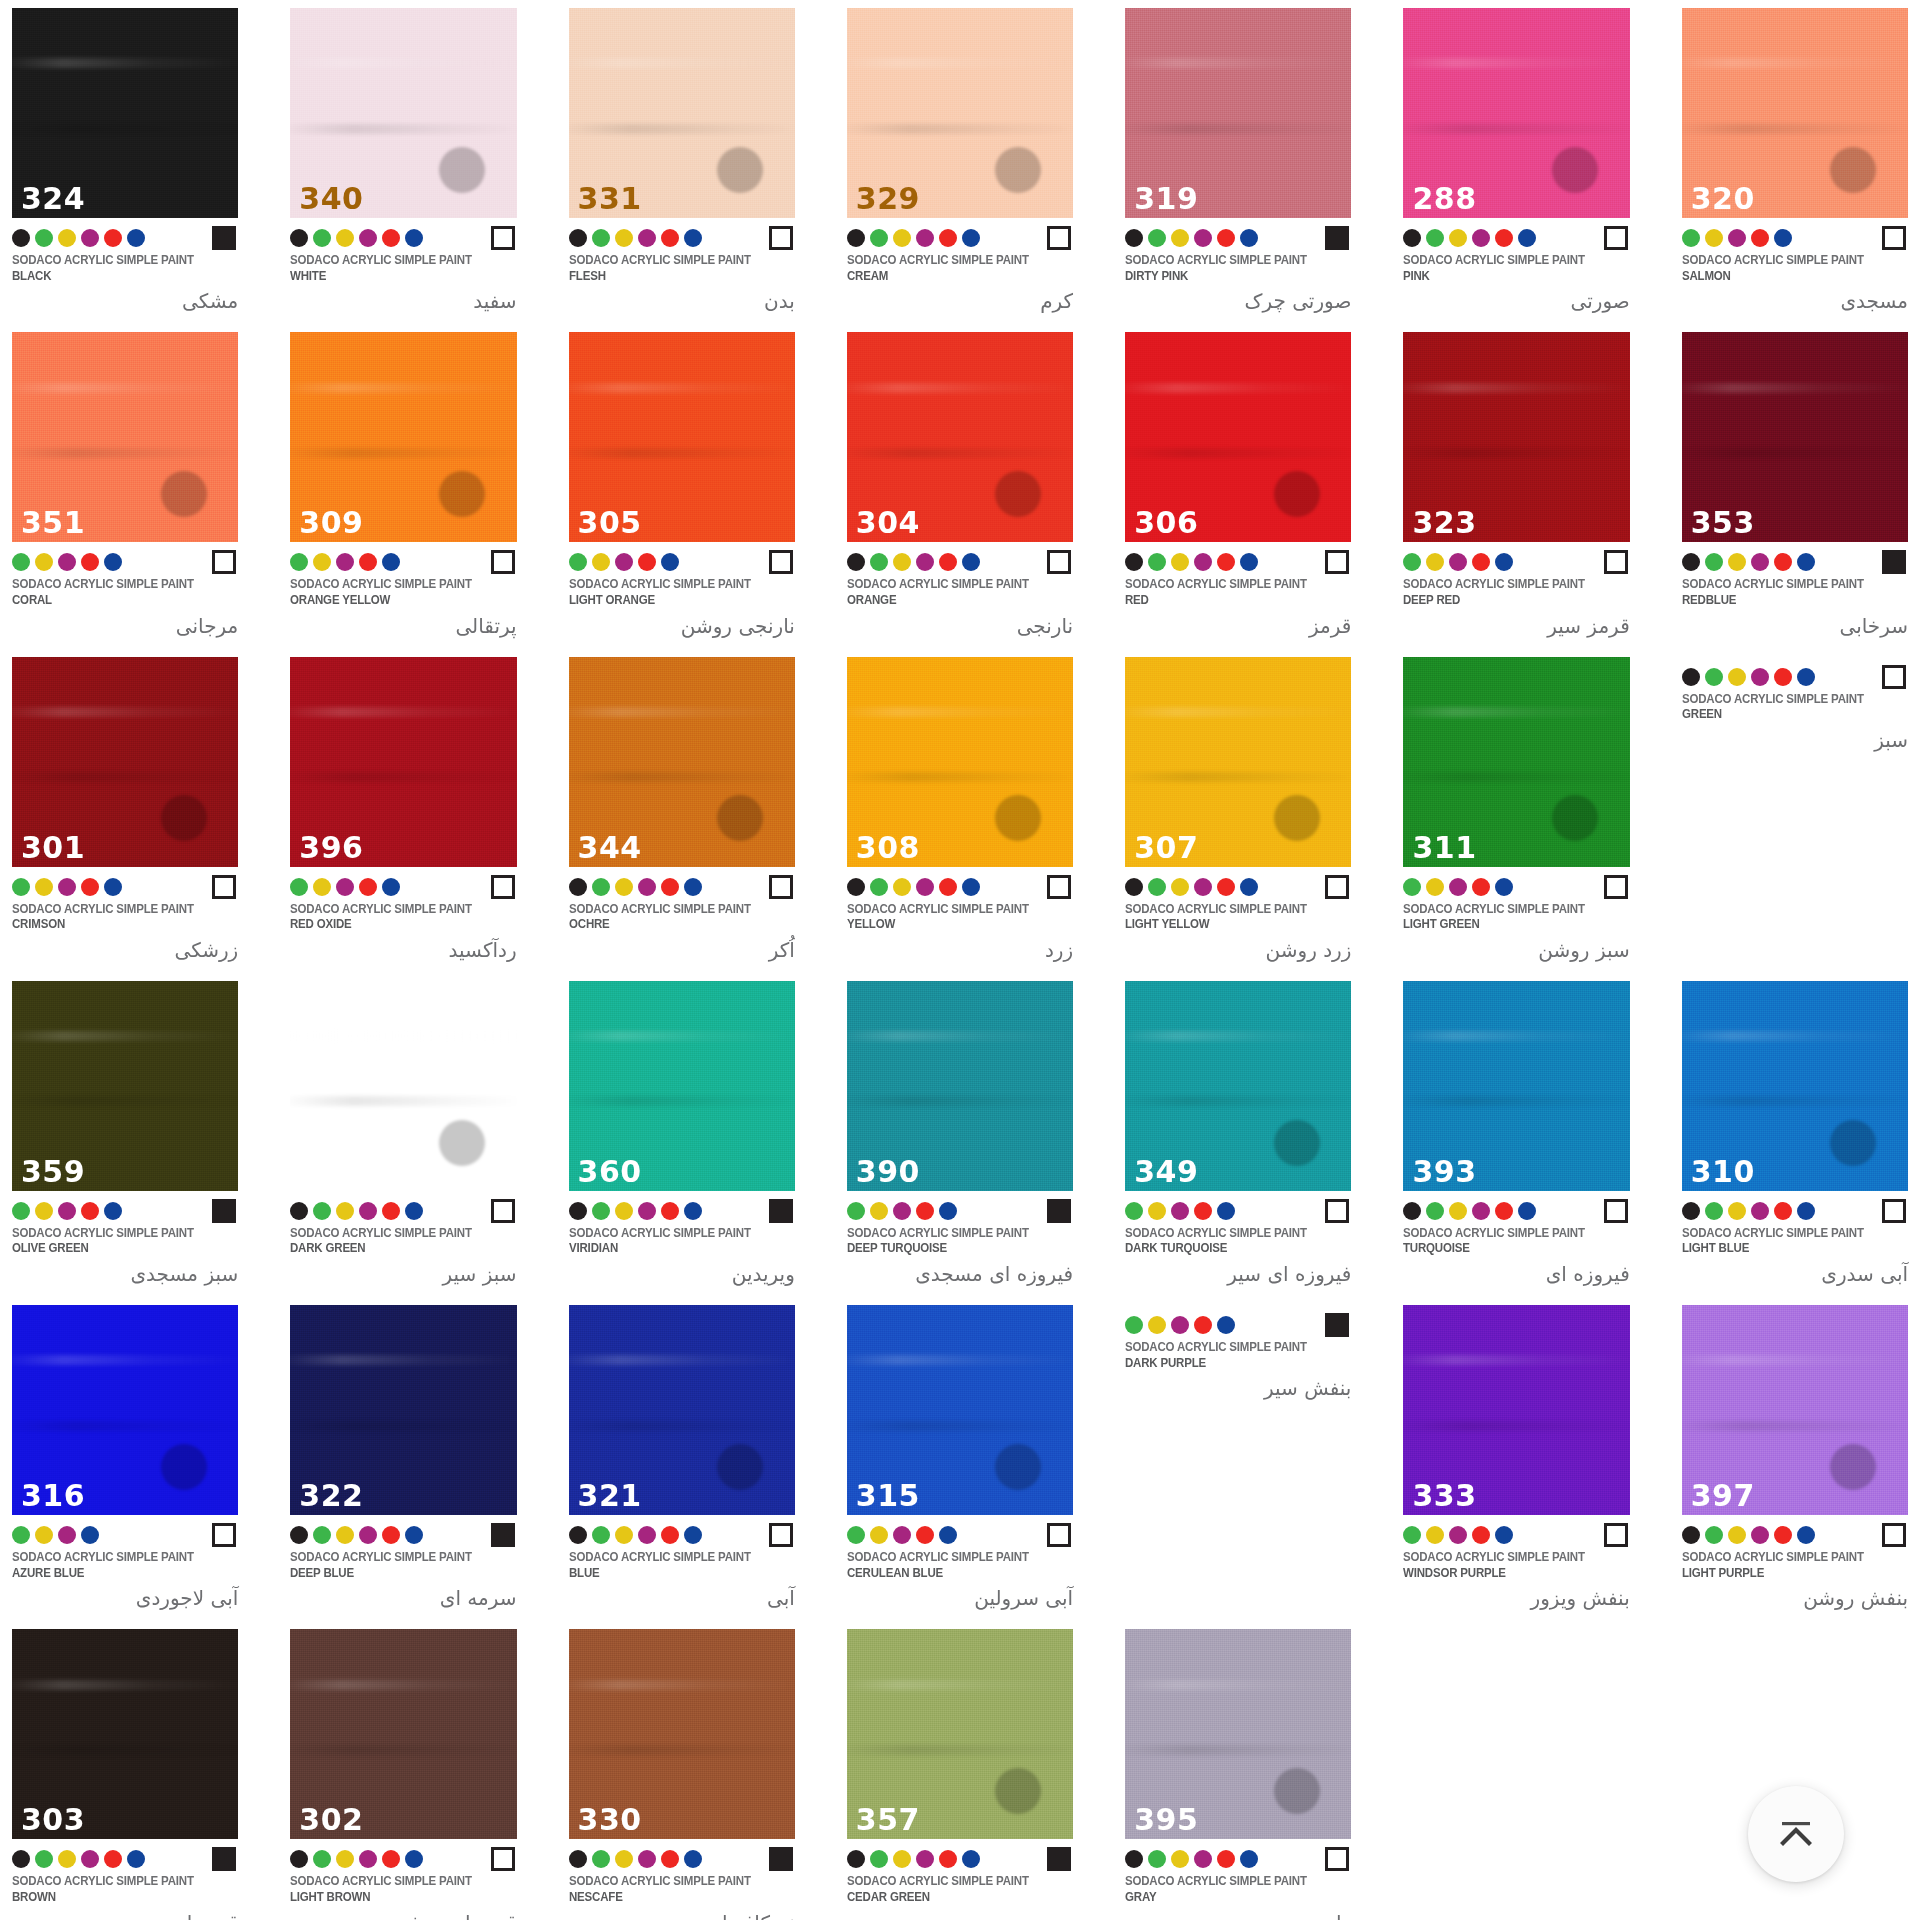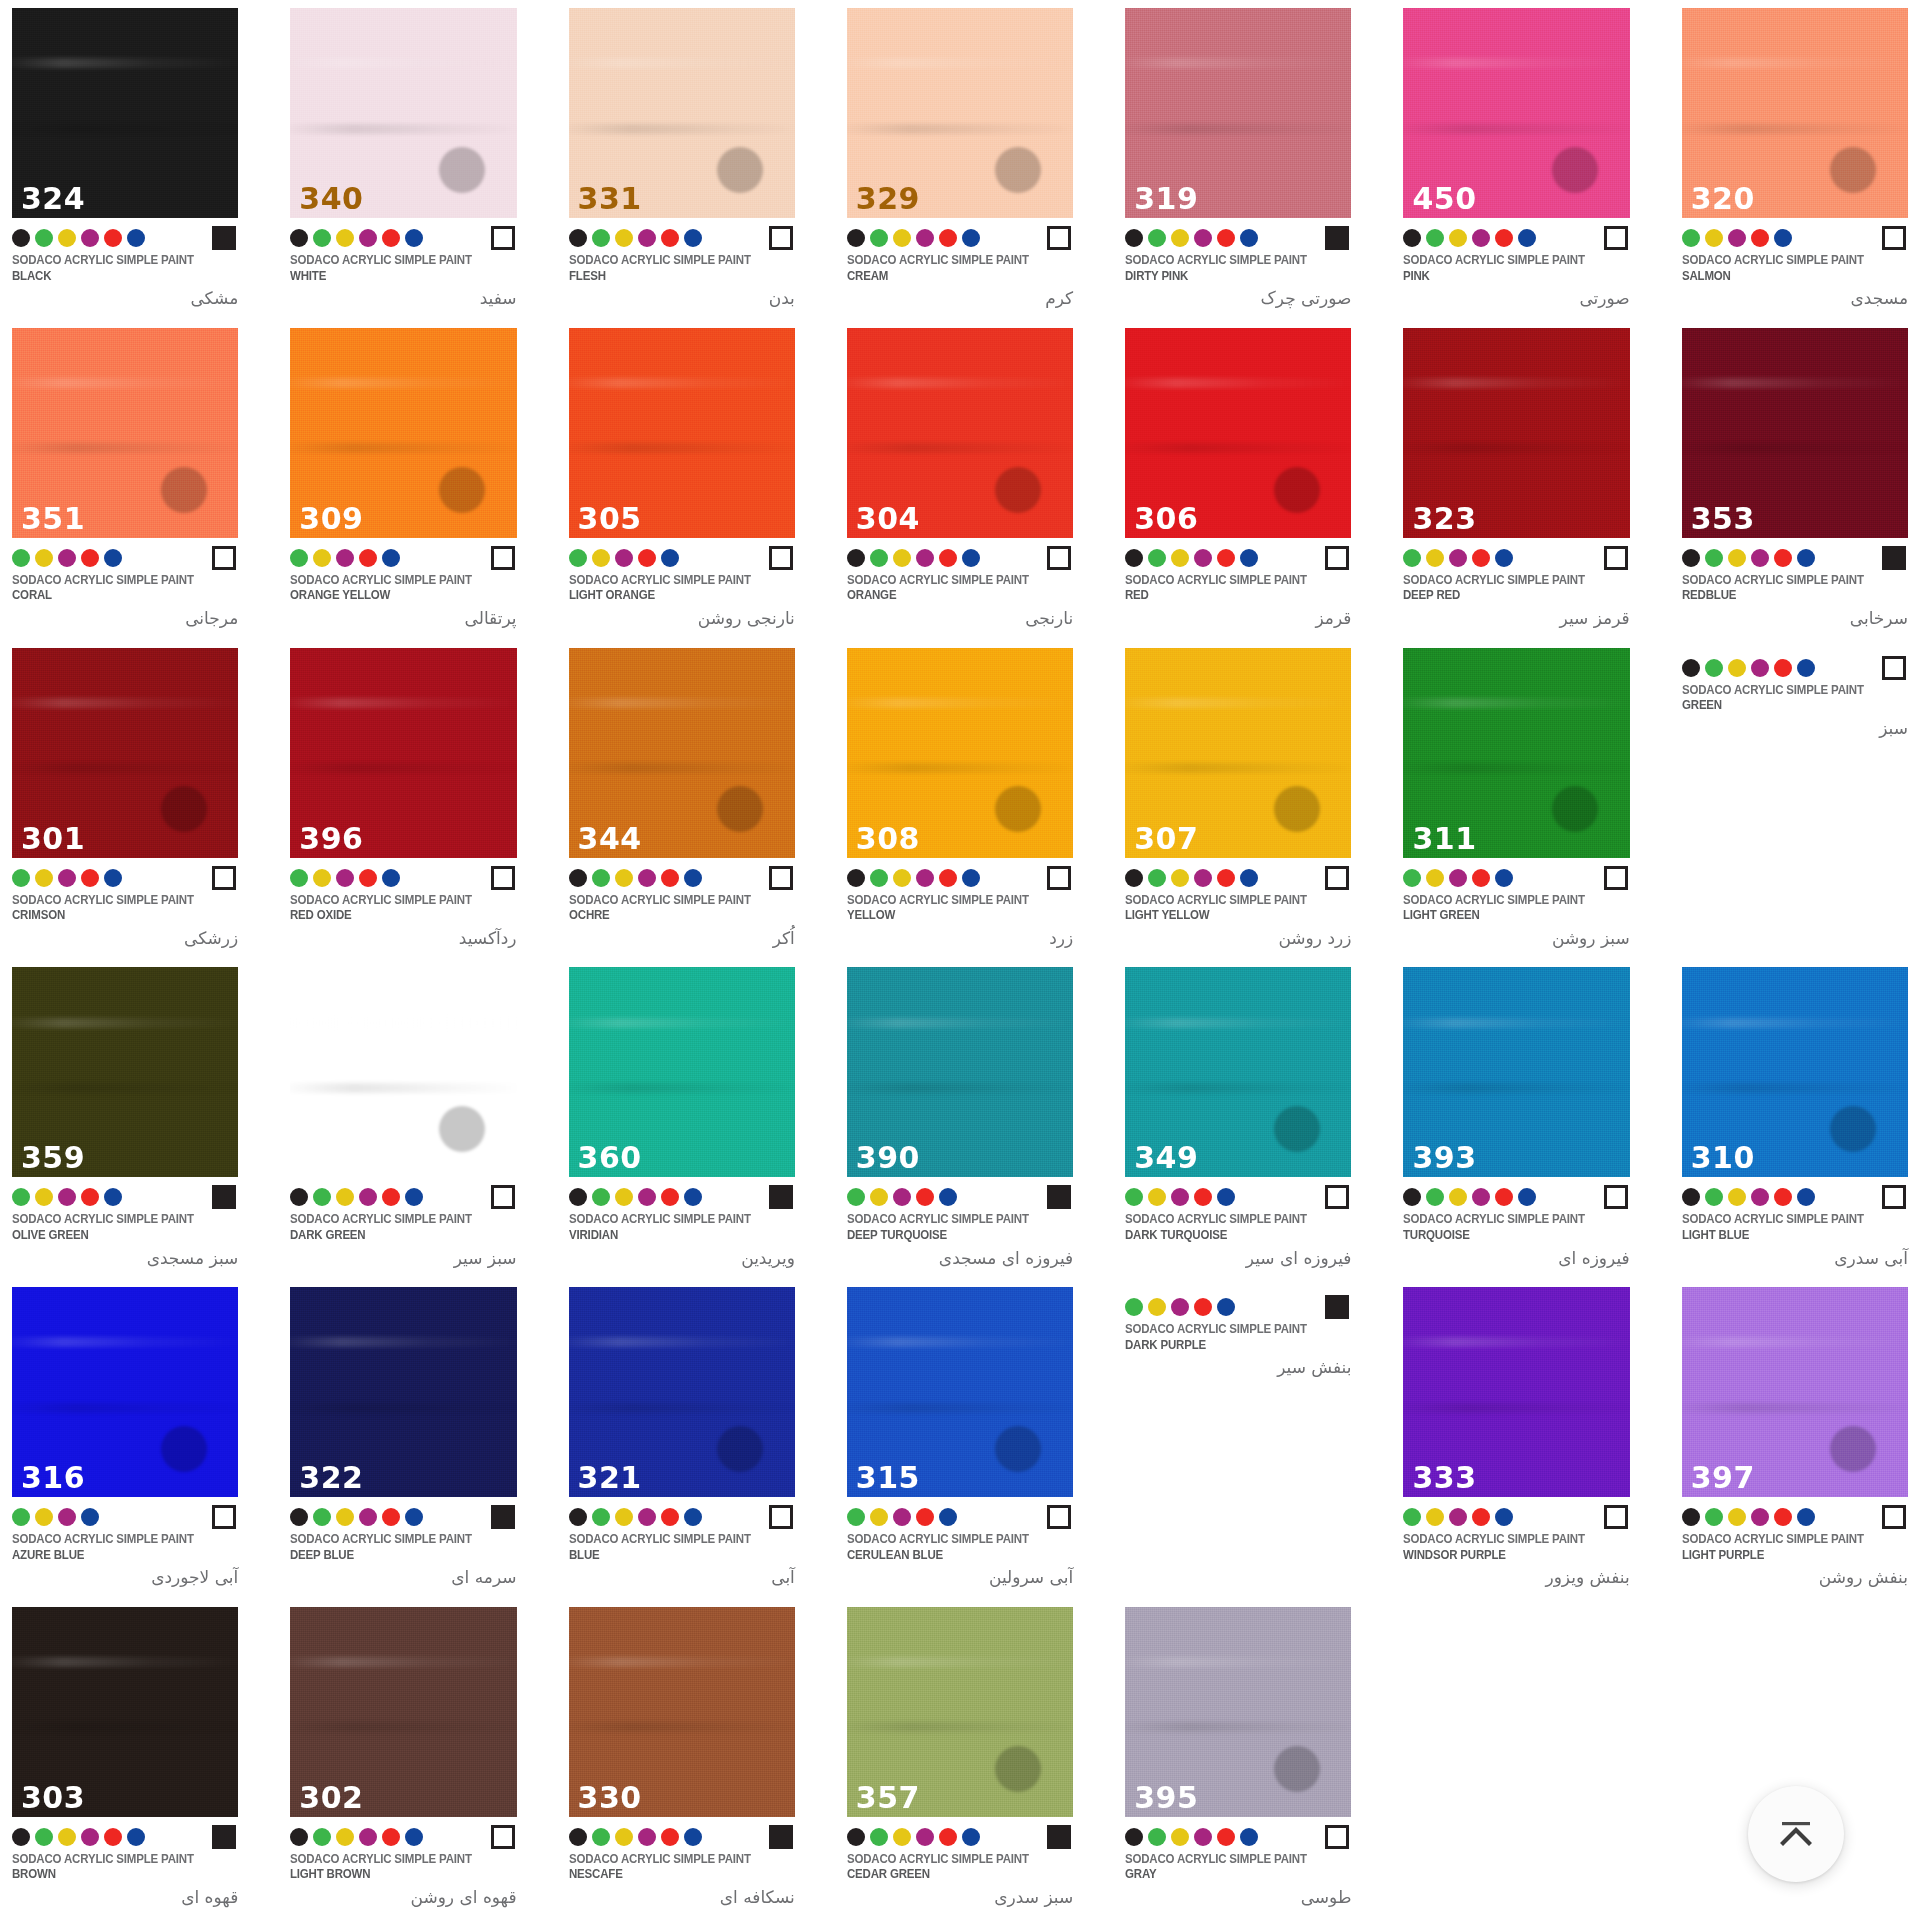--- a/index.html
+++ b/index.html
@@ -140,21 +140,21 @@
     font-weight: 700;
     letter-spacing: -0.2px;
     color: #58595b;
     text-transform: uppercase;
     line-height: 1.25;
     transform: scaleX(0.92);
     transform-origin: left center;
     white-space: nowrap;
   }
   .name-fa {
-    font-size: 17px;
+    font-size: 20px;
     color: #6d6e71;
     line-height: 1.5;
     margin-top: 2px;
     direction: rtl;
     text-align: right;
     font-family: "DejaVu Sans", sans-serif;
     white-space: nowrap;
   }
 
   
@@ -297,21 +297,21 @@
       <div class="name-en">DIRTY PINK</div>
       <div class="name-fa">صورتی چرک</div>
     </div>
     <div class="card">
       <div class="swatch">
         <div class="paint" style="background: rgb(232, 70, 140);"></div>
         <div class="tex"></div>
         <div class="streak s1"></div>
         <div class="streak s2 dark"></div>
         <div class="blob"></div>
-        <div class="code light">450</div>
+        <div class="code light">288</div>
       </div>
       <div class="meta">
         <div class="dots">
           <span class="dot" style="background: rgb(35, 31, 32);"></span>
           <span class="dot" style="background: rgb(60, 181, 74);"></span>
           <span class="dot" style="background: rgb(229, 198, 22);"></span>
           <span class="dot" style="background: rgb(166, 37, 127);"></span>
           <span class="dot" style="background: rgb(238, 39, 34);"></span>
           <span class="dot" style="background: rgb(17, 68, 154);"></span>
         </div>

